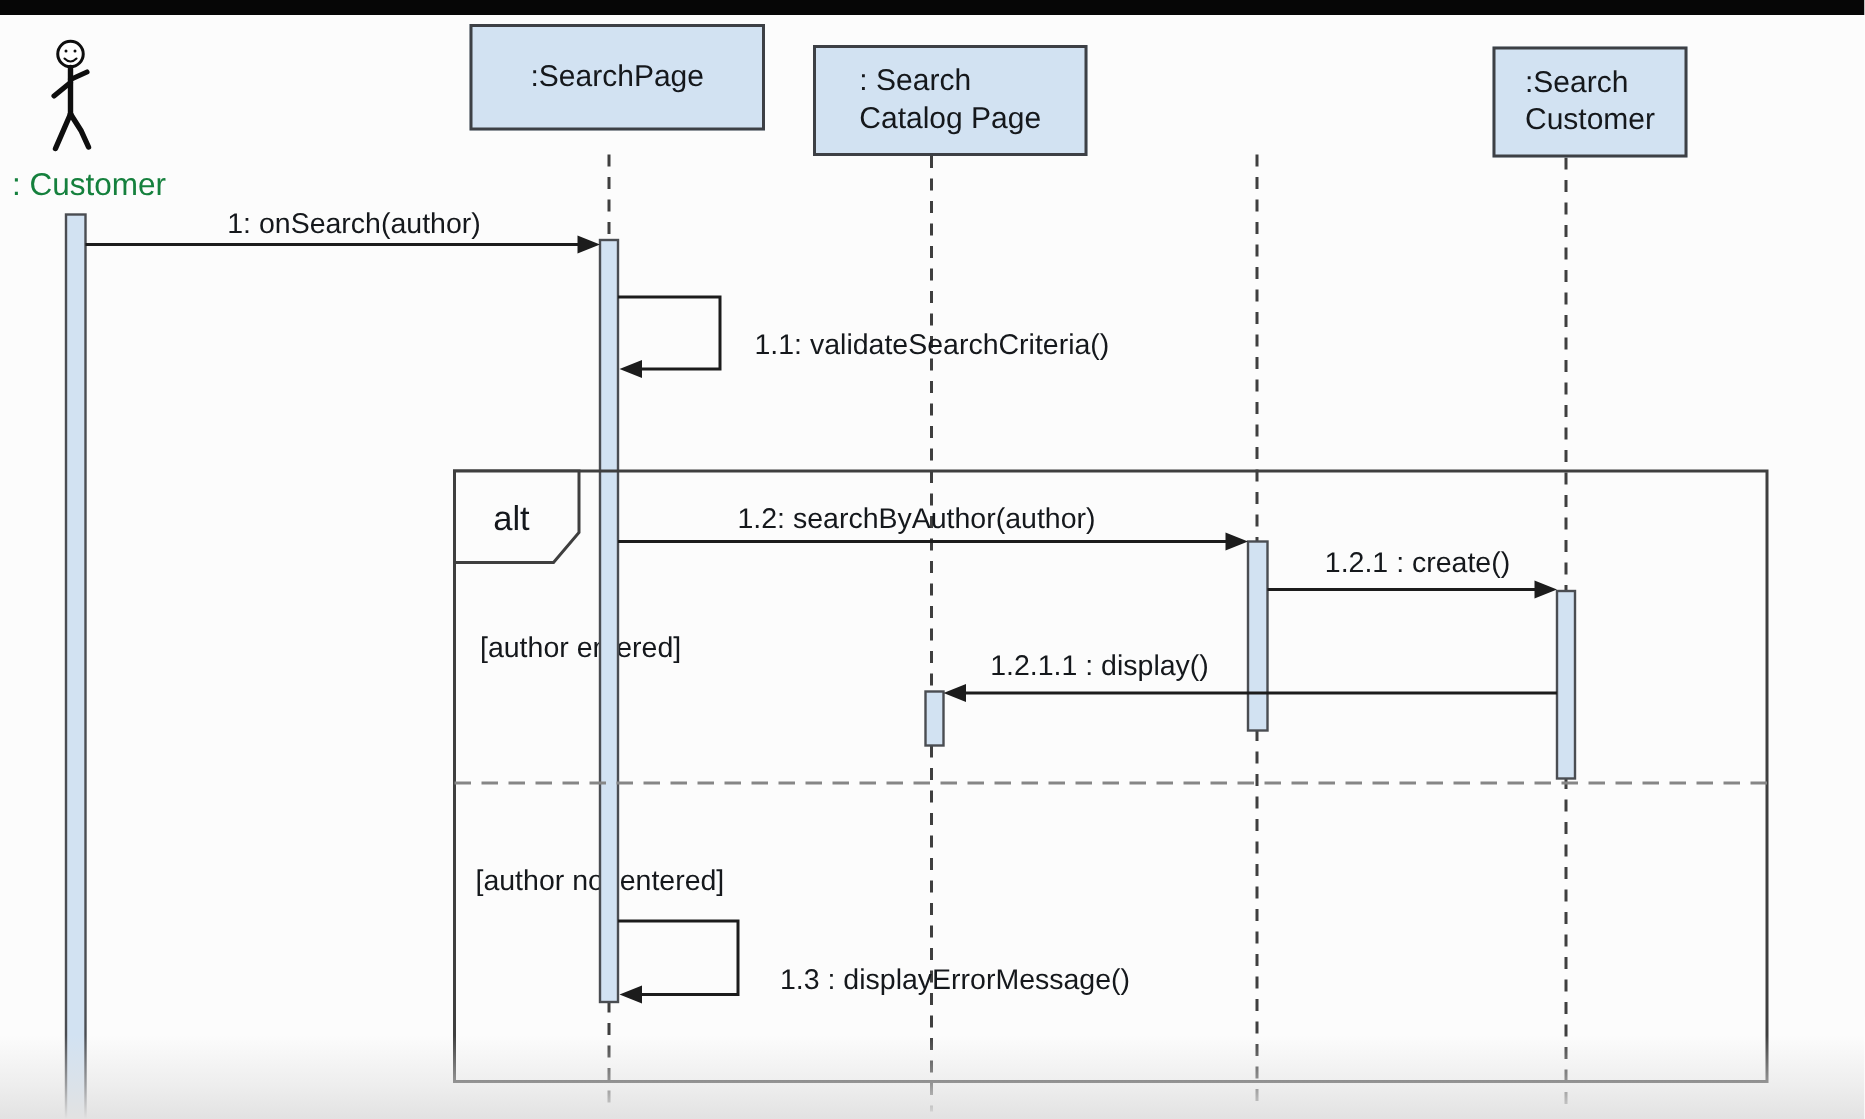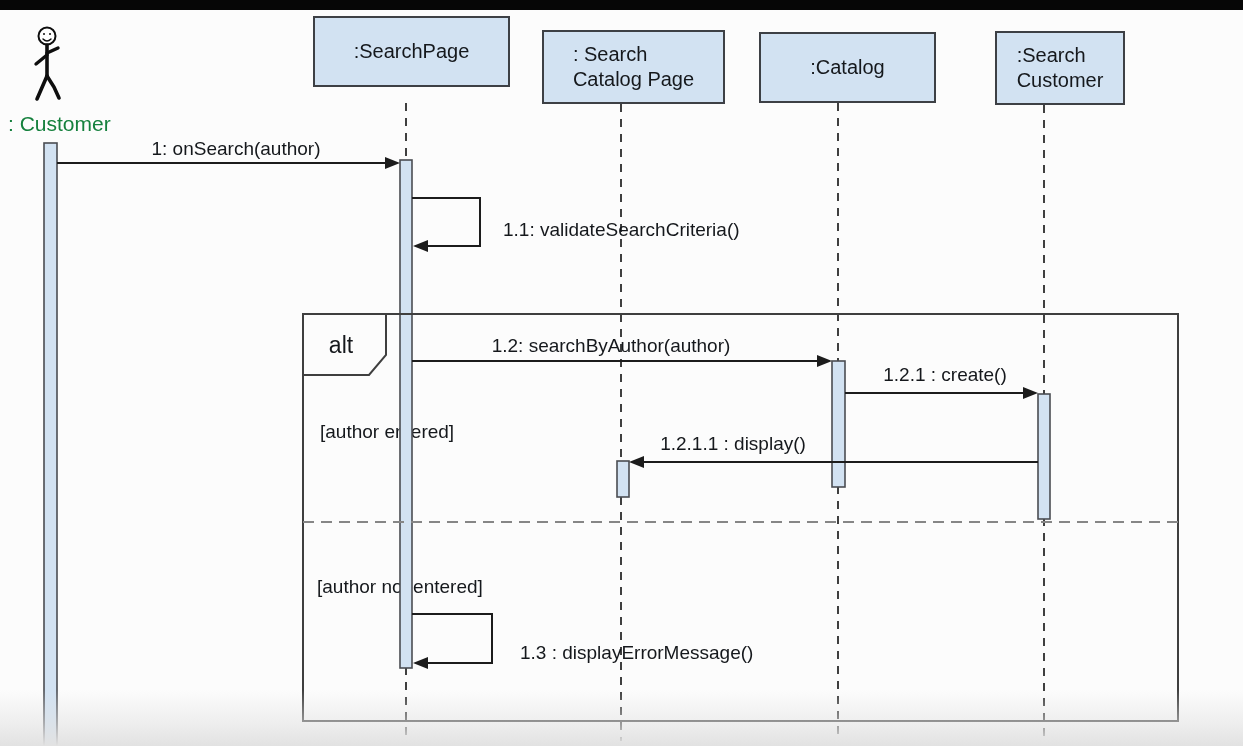--- a/index.html
+++ b/index.html
@@ -139,23 +139,20 @@
     <span>:SearchPage</span>
   </div>
 
   <div class="obj-box" style="left:542px; top:30px; width:183px; height:74px;">
     <span class="two-line">
       <span class="line">: Search</span>
       <span class="line">Catalog Page</span>
     </span>
   </div>
 
-  <div class="obj-box" style="left:759px; top:32px; width:177px; height:71px;">
-    <span>:Catalog</span>
-  </div>
 
   <div class="obj-box" style="left:995px; top:31px; width:130px; height:74px;">
     <span class="two-line">
       <span class="line">:Search</span>
       <span class="line">Customer</span>
     </span>
   </div>
 
   <div class="actor-label">: Customer</div>
 

